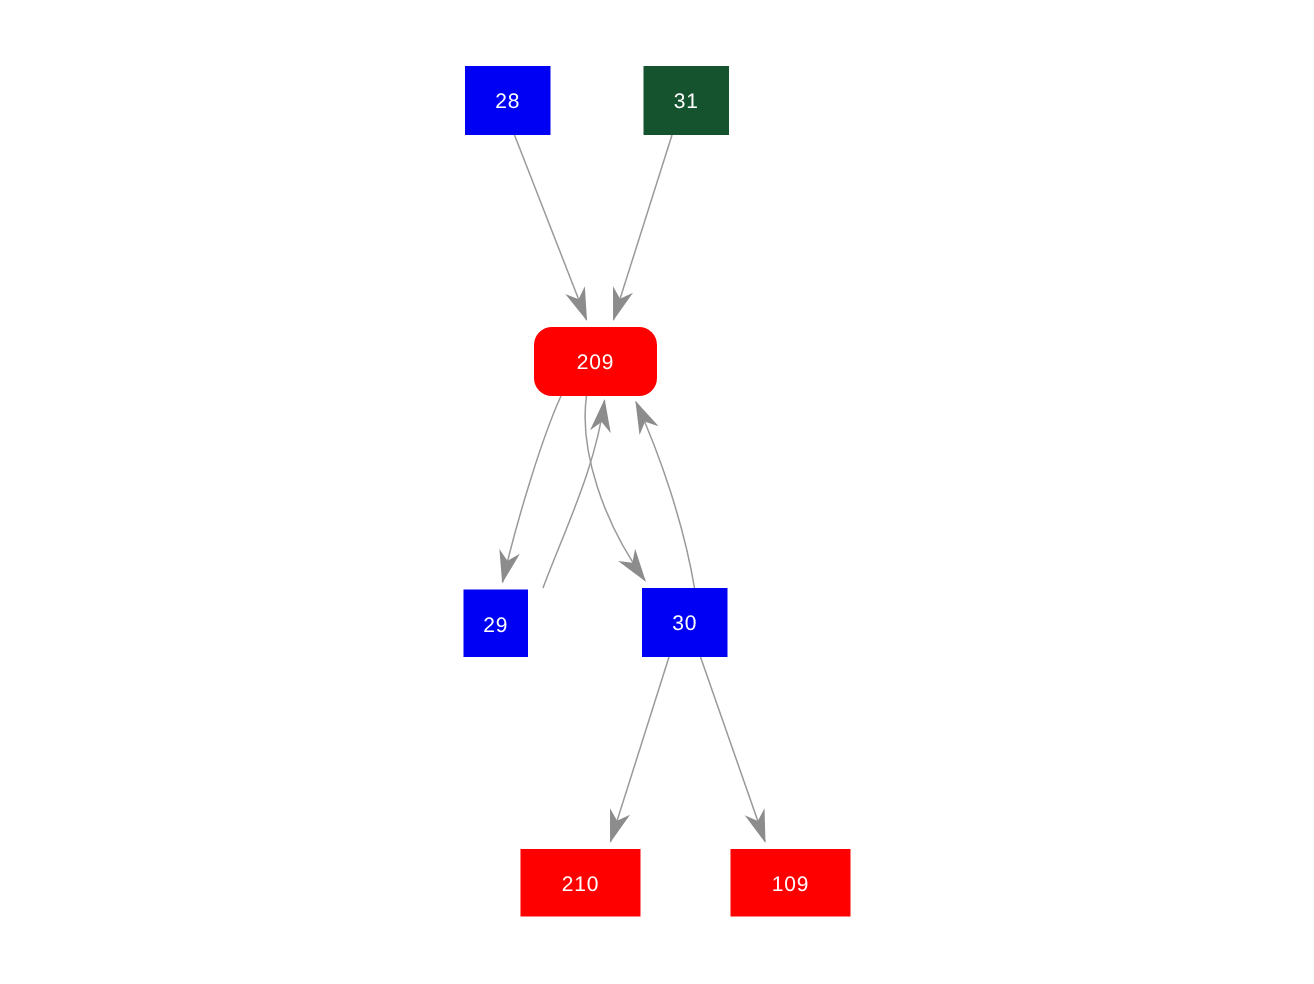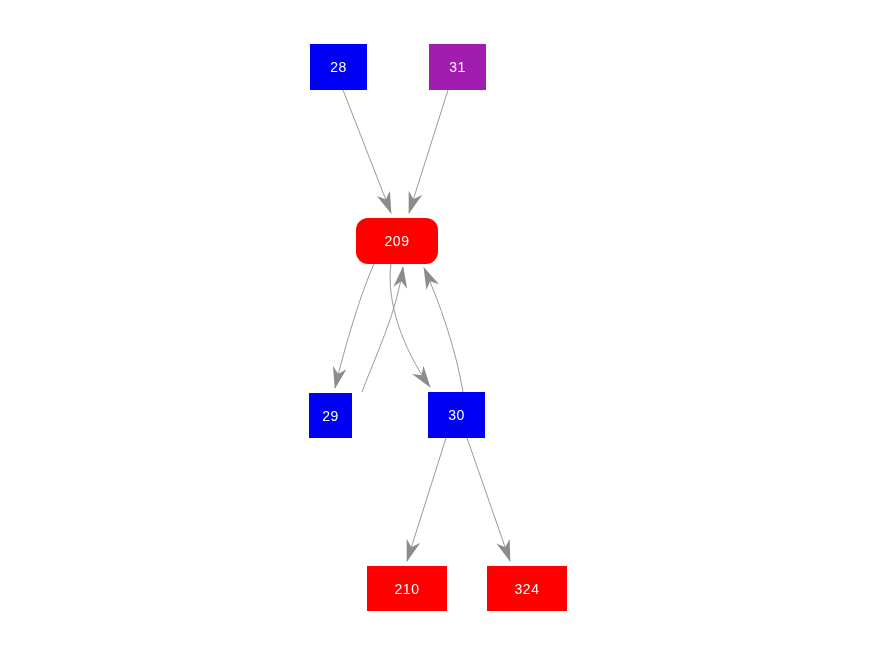--- a/index.html
+++ b/index.html
@@ -59,32 +59,32 @@
         <path class="edge-path" d="M391,264 C386,300 402,348 430,387" stroke="#9a9a9a" marker-end="url(#arrowhead)" aria-label="209"></path>
         <path class="edge-path" d="M463,392 C456,350 440,303 424,268" stroke="#9a9a9a" marker-end="url(#arrowhead)" aria-label="30"></path>
         <path class="edge-path" d="M446,438 L407,561" stroke="#9a9a9a" marker-end="url(#arrowhead)" aria-label="30"></path>
         <path class="edge-path" d="M467,438 L510,561" stroke="#9a9a9a" marker-end="url(#arrowhead)" aria-label="30"></path>
       </g>
   </svg>
   <div id="node-layer">
       <div class="graph-node" style="left: 310px; top: 44px; width: 57px; height: 46px; background: rgb(0, 0, 245);">
         <span class="node-label">28</span>
       </div>
-      <div class="graph-node" style="left: 429px; top: 44px; width: 57px; height: 46px; background: #a21caf; text-align: right;">
+      <div class="graph-node" style="left: 429px; top: 44px; width: 57px; height: 46px; background: #14532d; text-align: right;">
         <span class="node-label">31</span>
       </div>
       <div class="graph-node" style="left: 356px; top: 218px; width: 82px; height: 46px; background: rgb(255, 0, 0); border-radius: 12px;">
         <span class="node-label">209</span>
       </div>
       <div class="graph-node" style="left: 309px; top: 393px; width: 43px; height: 45px; background: rgb(0, 0, 245);">
         <span class="node-label">29</span>
       </div>
       <div class="graph-node" style="left: 428px; top: 392px; width: 57px; height: 46px; background: rgb(0, 0, 245);">
         <span class="node-label">30</span>
       </div>
-      <div class="graph-node" style="left: 347px; top: 566px; width: 80px; height: 45px; background: rgb(255, 0, 0); margin-left: 20px;">
+      <div class="graph-node" style="left: 347px; top: 566px; width: 80px; height: 45px; background: rgb(255, 0, 0);">
         <span class="node-label">210</span>
       </div>
       <div class="graph-node" style="left: 487px; top: 566px; width: 80px; height: 45px; background: rgb(255, 0, 0);">
-        <span class="node-label">324</span>
+        <span class="node-label">109</span>
       </div>
     </div>
 </div>
 
 </body></html>

